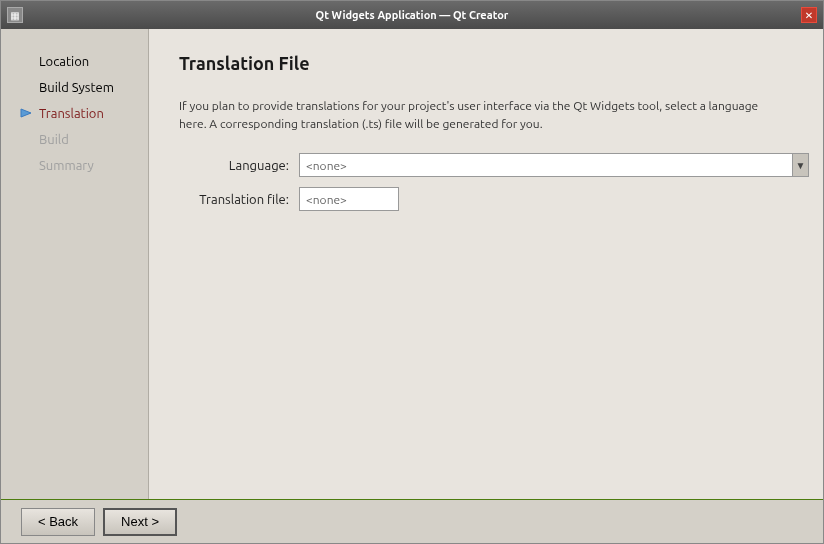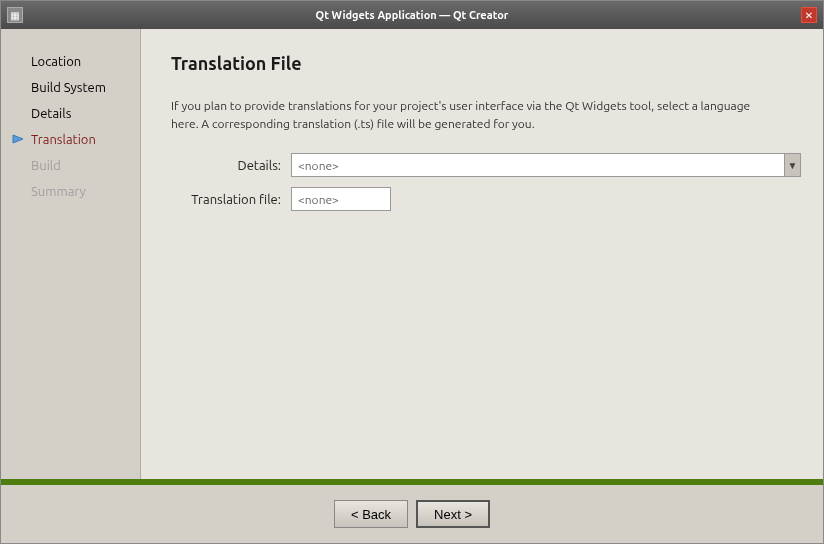--- a/index.html
+++ b/index.html
@@ -64,20 +64,21 @@
       justify-content: center;
       color: white;
       font-size: 10px;
       cursor: pointer;
     }
 
     .window-body {
       display: flex;
       flex: 1;
       overflow: hidden;
+      padding-left: 8px;
     }
 
     .sidebar {
       width: 140px;
       background: #d4d0c8;
       border-right: 1px solid #b0aca4;
       padding: 20px 0;
       display: flex;
       flex-direction: column;
       gap: 2px;
@@ -186,26 +187,26 @@
       height: 24px;
       width: 100px;
       padding: 0 6px;
       font-size: 12px;
       color: #666;
       display: flex;
       align-items: center;
     }
 
     .footer {
-      height: 64px;
+      height: 44px;
       background: #d4d0c8;
-      border-top: 6px solid #4d7c0f;
-      display: flex;
-      align-items: center;
-      justify-content: center;
+      border-top: 1px solid #4d7c0f;
+      display: flex;
+      align-items: center;
+      justify-content: flex-start;
       padding: 0 20px;
       gap: 8px;
       flex-shrink: 0;
     }
 
     .btn {
       height: 28px;
       padding: 0 16px;
       font-size: 13px;
       border: 1px solid #888;
@@ -245,24 +246,20 @@
 
     <div class="sidebar">
       <div class="sidebar-item">
         <div class="sidebar-arrow"></div>
         <span class="sidebar-label">Location</span>
       </div>
       <div class="sidebar-item">
         <div class="sidebar-arrow"></div>
         <span class="sidebar-label">Build System</span>
       </div>
-      <div class="sidebar-item">
-        <div class="sidebar-arrow"></div>
-        <span class="sidebar-label">Details</span>
-      </div>
       <div class="sidebar-item active">
         <div class="sidebar-arrow">
           <svg width="16" height="16" viewBox="0 0 16 16">
             <polygon points="2,4 12,8 2,12" fill="#5b9bd5" stroke="#3a7abf" stroke-width="1"></polygon>
           </svg>
         </div>
         <span class="sidebar-label">Translation</span>
       </div>
       <div class="sidebar-item disabled">
         <div class="sidebar-arrow"></div>
@@ -272,21 +269,21 @@
         <div class="sidebar-arrow"></div>
         <span class="sidebar-label">Summary</span>
       </div>
     </div>
 
     <div class="main-content">
       <div class="page-title">Translation File</div>
       <div class="description">If you plan to provide translations for your project's user interface via the Qt Widgets tool, select a language here. A corresponding translation (.ts) file will be generated for you.</div>
 
       <div class="form-row">
-        <div class="form-label">Details:</div>
+        <div class="form-label">Language:</div>
         <div class="language-select">
           <span class="language-select-text">&lt;none&gt;</span>
           <div class="language-select-arrow">▼</div>
         </div>
       </div>
 
       <div class="form-row">
         <div class="form-label">Translation file:</div>
         <div class="translation-file-input">
           <span>&lt;none&gt;</span>

